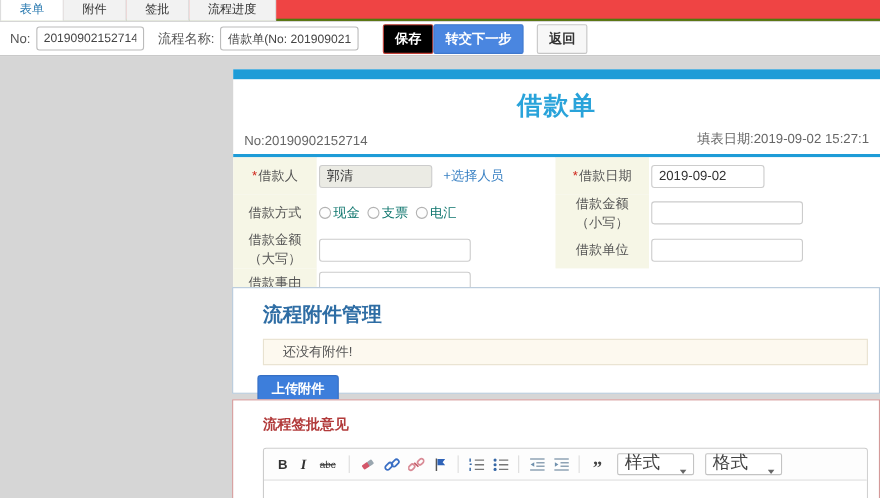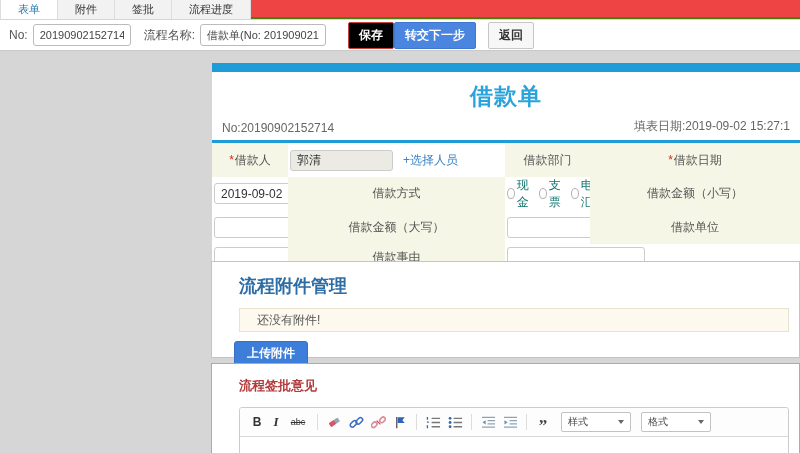--- a/index.html
+++ b/index.html
@@ -76,21 +76,21 @@
   .tbtn { display:flex; align-items:center; justify-content:center; width:16px; height:18px;
           cursor:pointer; }
   .tb-b { font-weight:bold; font-size:12px; color:#333; }
   .tb-i { font-family:"Liberation Serif","DejaVu Serif",serif; font-style:italic;
           font-weight:bold; font-size:13px; color:#333; width:10px; }
   .tb-abc { font-size:9px; color:#333; text-decoration:line-through; width:22px; }
   .tb-quote { font-family:"Liberation Serif","DejaVu Serif",serif; font-weight:bold;
               font-size:17px; color:#444; line-height:10px; padding-top:7px; }
   .tsep { width:1px; height:16px; background:#ddd; margin:0 2px; }
   .tdrop { width:70px; height:20px; border:1px solid #c3c3c3; border-radius:2px; background:#fff;
-           font-size:10px; color:#444; display:flex; align-items:center;
+           font-size:16px; color:#444; display:flex; align-items:flex-end;
            justify-content:space-between; padding:0 6px; cursor:pointer; margin-left:4px; }
   .caret { width:0; height:0; border-left:3px solid transparent; border-right:3px solid transparent;
            border-top:4px solid #666; }
   .editor-body { height:120px; background:#fff; }
 </style>
 </head>
 <body>
 
 <div id="screen">
 
@@ -121,23 +121,20 @@
     <div class="blue-line"></div>
 
     <div class="form-grid">
 
       <div class="cell-label">
         <span><span class="req">*</span><span>借款人</span></span>
       </div>
       <div class="cell-field">
         <input class="w105 inp-readonly" type="text" value="郭清" style="">
         <a class="sel-link" href="#">+选择人员</a>
-      </div>
-      <div class="cell-label">
-        <span>借款部门</span>
       </div>
 
       <div class="cell-label">
         <span><span class="req">*</span><span>借款日期</span></span>
       </div>
       <div class="cell-field">
         <input class="w105" type="text" value="2019-09-02" style="">
       </div>
       <div class="cell-label">
         <span>借款方式</span>

